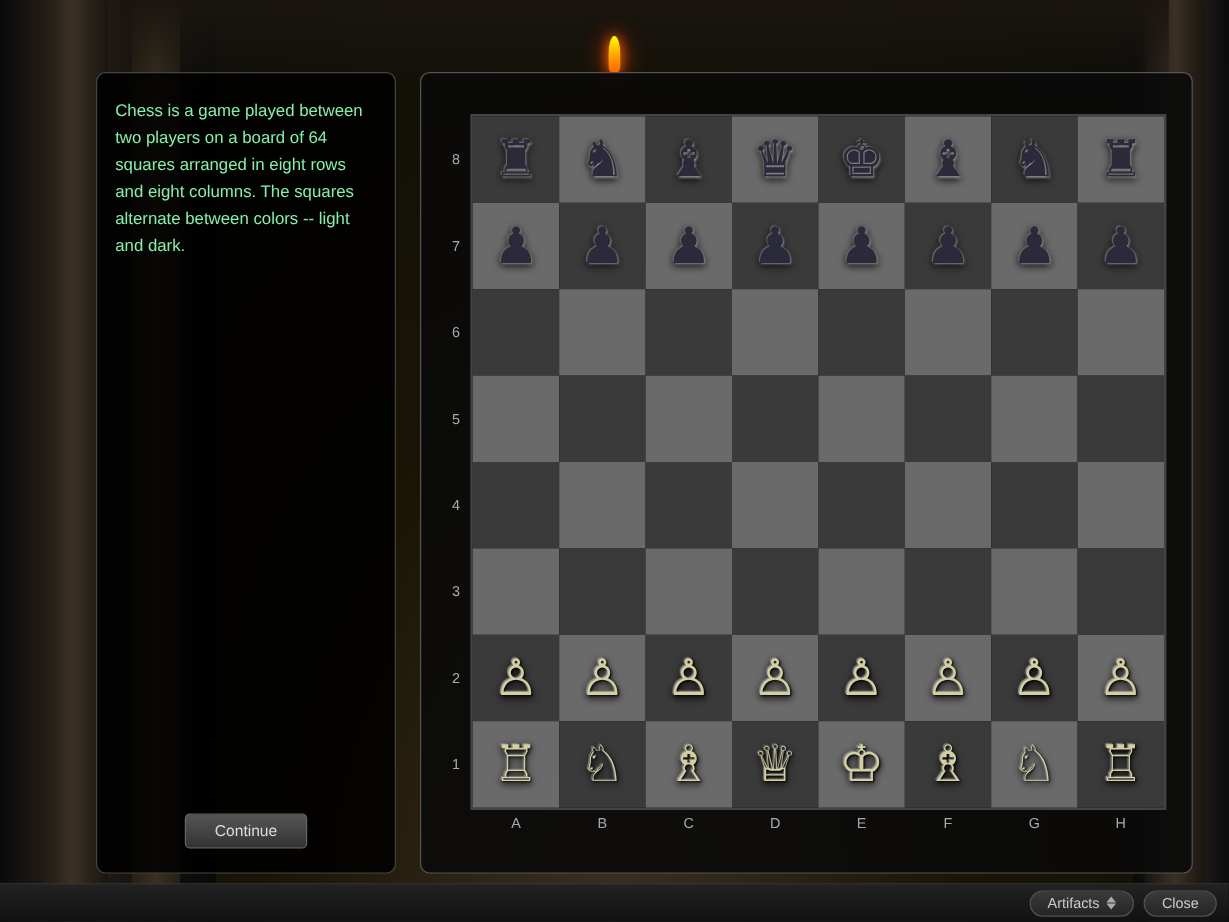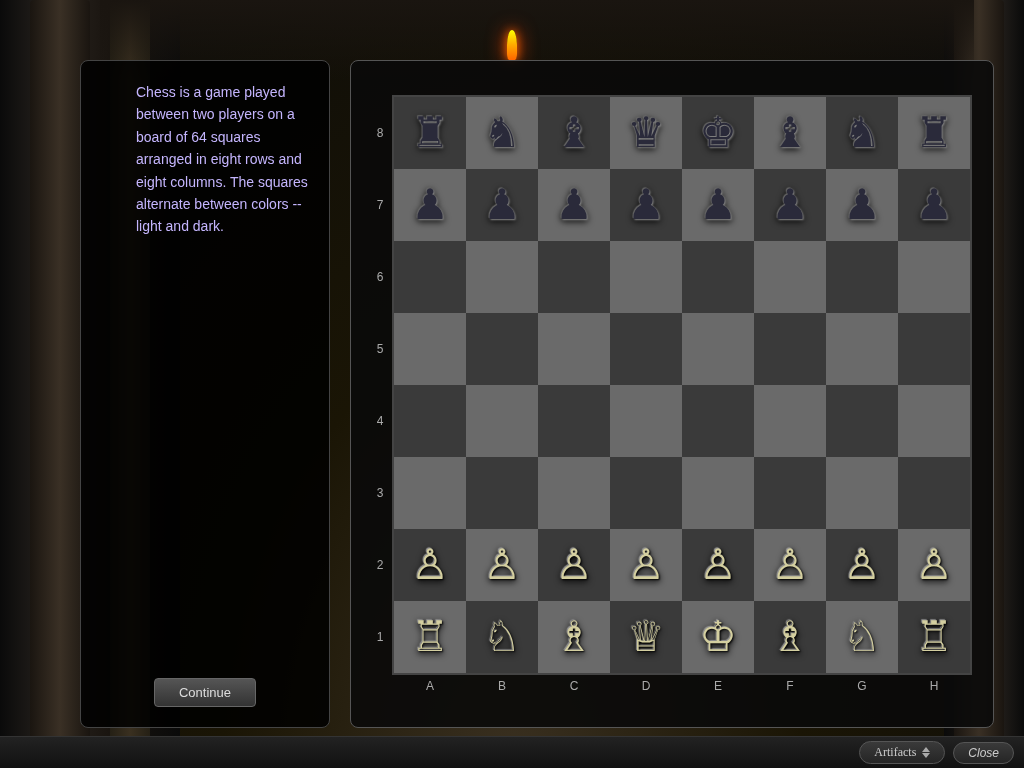--- a/index.html
+++ b/index.html
@@ -118,24 +118,23 @@
       background: rgba(0, 0, 0, 0.85);
       border: 1px solid #444;
       border-radius: 8px;
       padding: 20px 15px;
       display: flex;
       flex-direction: column;
       justify-content: space-between;
     }
 
     .description-text {
-      color: #c4b5fd;
+      color: #86efac;
       font-size: 14px;
       line-height: 1.6;
-      margin-left: 40px;
     }
 
     .continue-btn {
       align-self: center;
       background: linear-gradient(to bottom, #555, #333);
       color: #ddd;
       border: 1px solid #666;
       border-radius: 4px;
       padding: 6px 24px;
       cursor: pointer;
@@ -255,32 +254,30 @@
       background: linear-gradient(to bottom, #3a3a3a, #252525);
       color: #ccc;
       border: 1px solid #555;
       border-radius: 12px;
       padding: 3px 14px;
       font-size: 12px;
       cursor: pointer;
       display: flex;
       align-items: center;
       gap: 6px;
-      font-family: Liberation Serif, serif;
     }
 
     .close-btn {
       background: linear-gradient(to bottom, #3a3a3a, #252525);
       color: #ccc;
       border: 1px solid #555;
       border-radius: 12px;
       padding: 3px 14px;
       font-size: 12px;
       cursor: pointer;
-      font-style: italic;
     }
 
     .artifacts-arrows {
       display: flex;
       flex-direction: column;
       gap: 1px;
     }
     .arrow-up, .arrow-down {
       width: 0;
       height: 0;

